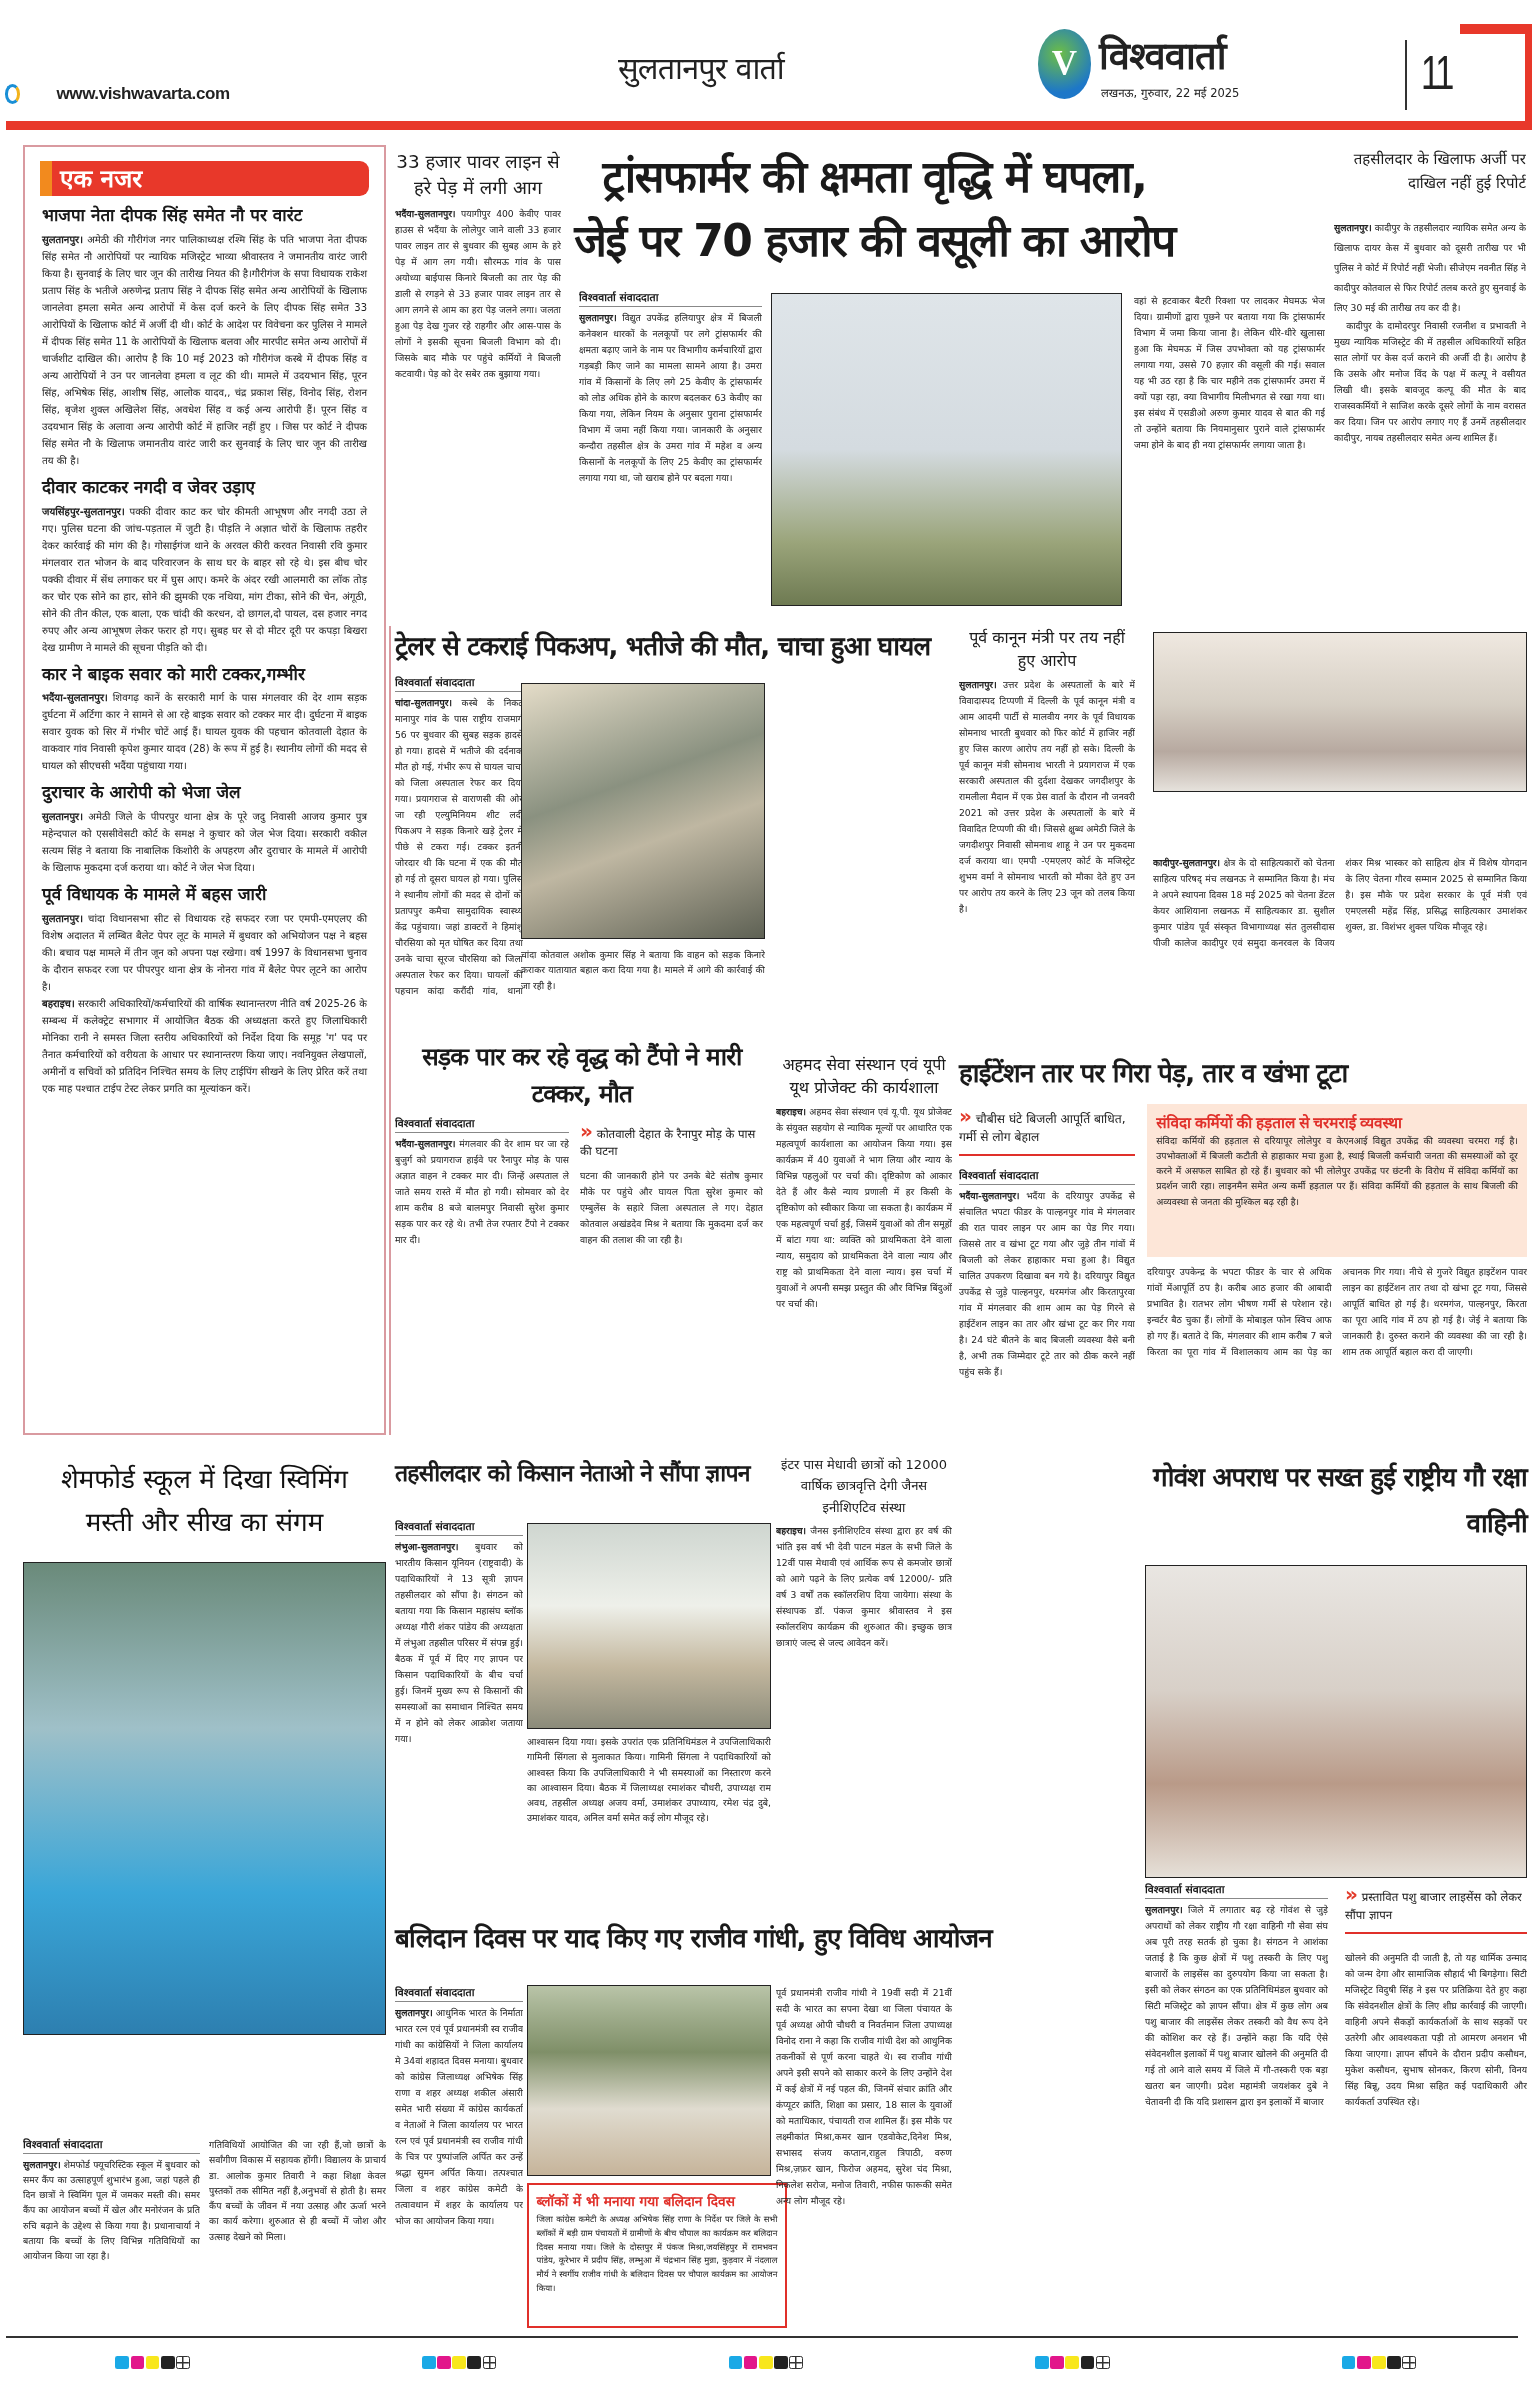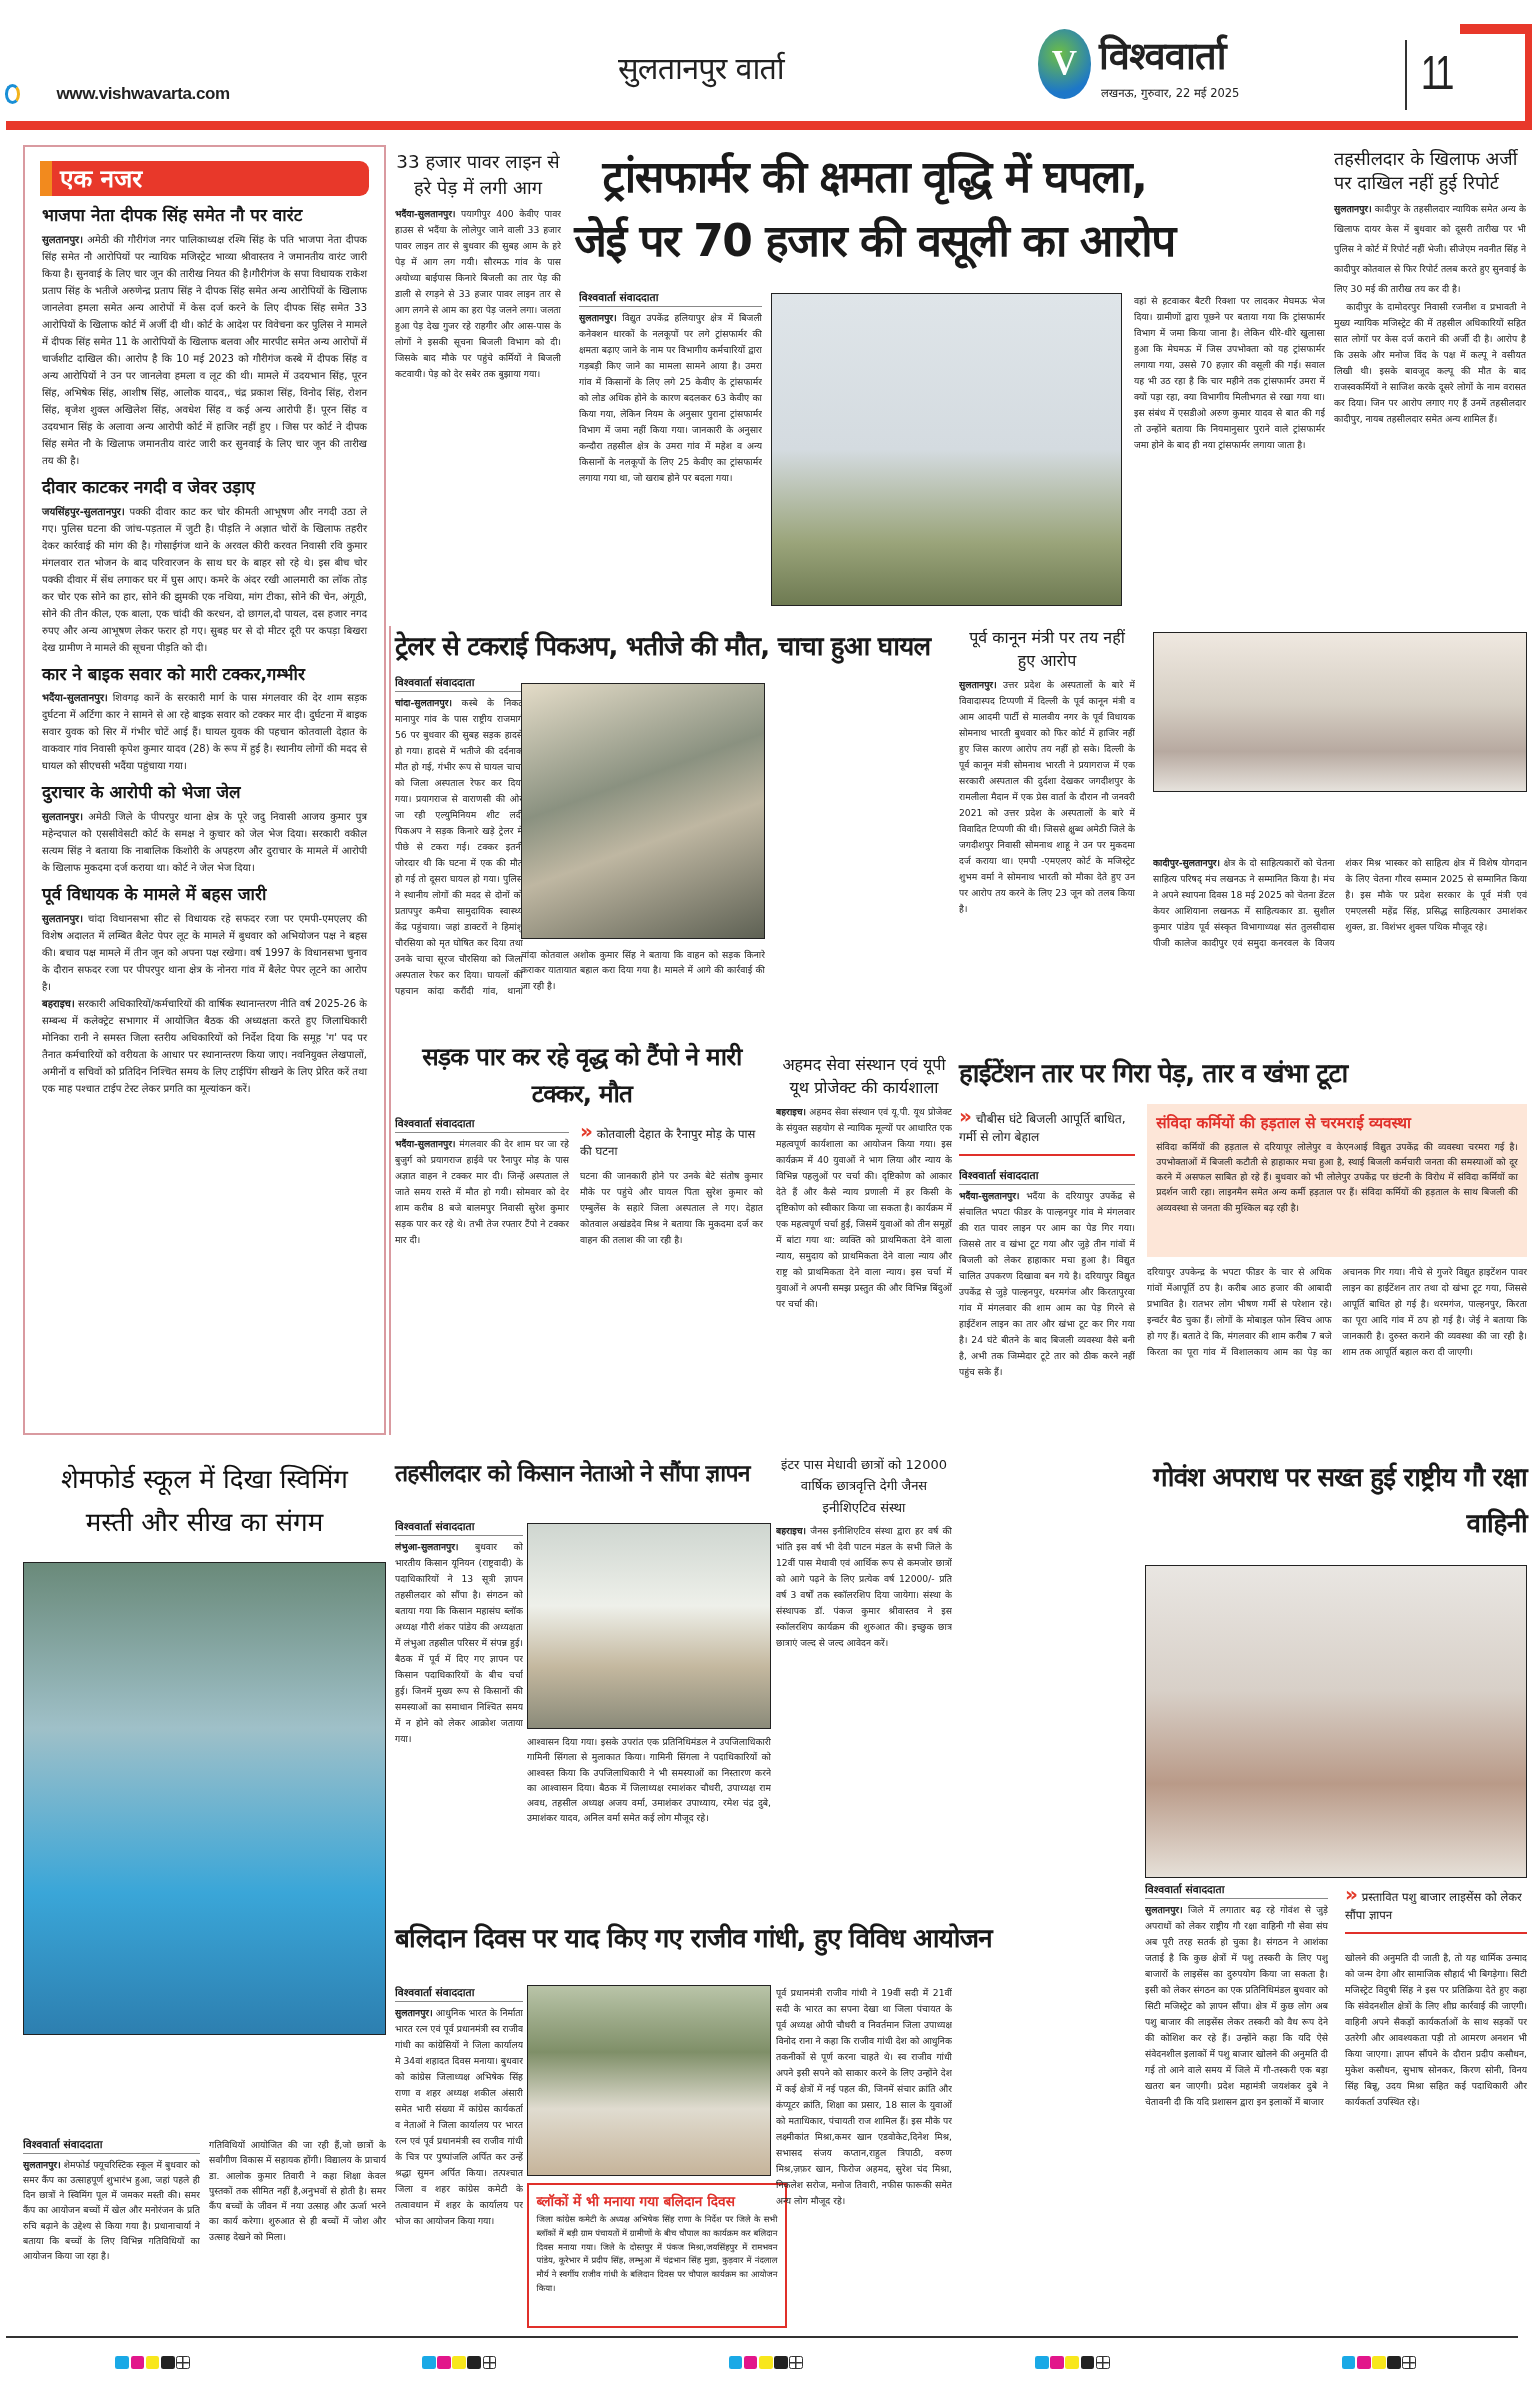--- a/index.html
+++ b/index.html
@@ -100,21 +100,21 @@
 <div class="abs" style="left:1130px;top:290px;width:0;"></div>
 <div class="abs" style="left:989px;top:293px;width:0;"></div>
 
 <div class="abs" style="left:982px;top:293px;width:0;"></div>
 
 <div class="abs" style="left:985px;top:293px;width:0;"></div>
 <div class="abs" style="left:985px;top:293px;width:0;"></div>
 
 <div class="abs" style="left:1337px;top:145px;width:0;"></div>
 <div class="abs" style="left:1334px;top:147px;width:192px;height:473px;overflow:hidden;">
-  <div style="font-size:18px;text-align:left;line-height:24.4px;margin-bottom:3px;">तहसीलदार के खिलाफ अर्जी पर दाखिल नहीं हुई रिपोर्ट</div>
+  <div style="font-size:15px;text-align:right;line-height:24.4px;margin-bottom:22px;">तहसीलदार के खिलाफ अर्जी पर दाखिल नहीं हुई रिपोर्ट</div>
   <p class="body-text" style="font-size:9.2px;line-height:20px;"><span class="loc">सुलतानपुर।</span> <span>कादीपुर के तहसीलदार न्यायिक समेत अन्य के खिलाफ दायर केस में बुधवार को दूसरी तारीख पर भी पुलिस ने कोर्ट में रिपोर्ट नहीं भेजी। सीजेएम नवनीत सिंह ने कादीपुर कोतवाल से फिर रिपोर्ट तलब करते हुए सुनवाई के लिए 30 मई की तारीख तय कर दी है।</span></p>
   <p class="body-text" style="font-size:9.2px;line-height:16px;text-indent:12.2px;">कादीपुर के दामोदरपुर निवासी रजनीश व प्रभावती ने मुख्य न्यायिक मजिस्ट्रेट की में तहसील अधिकारियों सहित सात लोगों पर केस दर्ज कराने की अर्जी दी है। आरोप है कि उसके और मनोज विंद के पक्ष में कल्पू ने वसीयत लिखी थी। इसके बावजूद कल्पू की मौत के बाद राजस्वकर्मियों ने साजिश करके दूसरे लोगों के नाम वरासत कर दिया। जिन पर आरोप लगाए गए हैं उनमें तहसीलदार कादीपुर, नायब तहसीलदार समेत अन्य शामिल हैं।</p>
 </div>
 
 <div class="abs" style="left:1133px;top:293px;width:0;"></div>
 <div class="abs" style="left:1134px;top:293px;width:191px;height:321px;overflow:hidden;">
   <p class="body-text" style="font-size:9.2px;line-height:16px;">वहां से हटवाकर बैटरी रिक्शा पर लादकर मेघमऊ भेज दिया। ग्रामीणों द्वारा पूछने पर बताया गया कि ट्रांसफार्मर विभाग में जमा किया जाना है। लेकिन धीरे-धीरे खुलासा हुआ कि मेघमऊ में जिस उपभोक्ता को यह ट्रांसफार्मर लगाया गया, उससे 70 हज़ार की वसूली की गई। सवाल यह भी उठ रहा है कि चार महीने तक ट्रांसफार्मर उमरा में क्यों पड़ा रहा, क्या विभागीय मिलीभगत से रखा गया था। इस संबंध में एसडीओ अरुण कुमार यादव से बात की गई तो उन्होंने बताया कि नियमानुसार पुराने वाले ट्रांसफार्मर जमा होने के बाद ही नया ट्रांसफार्मर लगाया जाता है।</p>
 </div>
 
 <div class="abs" style="left:395px;top:626px;width:565px;height:359px;">
@@ -166,21 +166,21 @@
 </div>
 <div class="abs" style="left:959px;top:1104px;width:176px;border-bottom:2.3px solid #e0302a;padding-bottom:7.6px;">
   <span class="arrow-red">»</span>
   <span style="font-size:12.2px;line-height:18.3px;">चौबीस घंटे बिजली आपूर्ति बाधित, गर्मी से लोग बेहाल</span>
 </div>
 <div class="abs" style="left:959px;top:1168px;width:176px;height:252px;overflow:hidden;">
   <div class="byline">विश्ववार्ता संवाददाता</div>
   <p class="body-text" style="font-size:9.2px;line-height:16px;"><span class="loc">भदैंया-सुलतानपुर।</span> <span>भदैंया के दरियापुर उपकेंद्र से संचालित भपटा फीडर के पाल्हनपुर गांव मे मंगलवार की रात पावर लाइन पर आम का पेड गिर गया। जिससे तार व खंभा टूट गया और जुड़े तीन गांवों में बिजली को लेकर हाहाकार मचा हुआ है। विद्युत चालित उपकरण दिखावा बन गये है। दरियापुर विद्युत उपकेंद्र से जुड़े पाल्हनपुर, धरमगंज और किरतापुरवा गांव में मंगलवार की शाम आम का पेड़ गिरने से हाईटेंशन लाइन का तार और खंभा टूट कर गिर गया है। 24 घंटे बीतने के बाद बिजली व्यवस्था वैसे बनी है, अभी तक जिम्मेदार टूटे तार को ठीक करने नहीं पहुंच सके हैं।</span></p>
 </div>
 <div class="abs" style="left:1147px;top:1104px;width:380px;height:153px;background:#fde6d8;padding:7.6px 9.2px;overflow:hidden;">
-  <div style="font-size:15.3px;font-weight:bold;color:#e0302a;margin-bottom:7px;">संविदा कर्मियों की हड़ताल से चरमराई व्यवस्था</div>
+  <div style="font-size:15.3px;font-weight:bold;color:#e0302a;margin-bottom:1px;font-family:Liberation Serif, serif;">संविदा कर्मियों की हड़ताल से चरमराई व्यवस्था</div>
   <p class="body-text" style="font-size:9.2px;line-height:15.3px;">संविदा कर्मियों की हड़ताल से दरियापूर लोलेपुर व केएनआई विद्युत उपकेंद्र की व्यवस्था चरमरा गई है। उपभोक्ताओं में बिजली कटौती से हाहाकार मचा हुआ है, स्थाई बिजली कर्मचारी जनता की समस्याओं को दूर करने में असफल साबित हो रहे हैं। बुधवार को भी लोलेपुर उपकेंद्र पर छंटनी के विरोध में संविदा कर्मियों का प्रदर्शन जारी रहा। लाइनमैन समेत अन्य कर्मी हड़ताल पर हैं। संविदा कर्मियों की हड़ताल के साथ बिजली की अव्यवस्था से जनता की मुश्किल बढ़ रही है।</p>
 </div>
 <div class="abs" style="left:1147px;top:1264px;width:380px;height:160px;overflow:hidden;column-count:2;column-gap:10.7px;">
   <p class="body-text" style="font-size:9.2px;line-height:16px;">दरियापुर उपकेन्द्र के भपटा फीडर के चार से अधिक गांवों मेंआपूर्ति ठप है। करीब आठ हजार की आबादी प्रभावित है। रातभर लोग भीषण गर्मी से परेशान रहे। इन्वर्टर बैठ चुका हैं। लोगों के मोबाइल फोन स्विच आफ हो गए हैं। बताते दे कि, मंगलवार की शाम करीब 7 बजे किरता का पूरा गांव में विशालकाय आम का पेड़ का अचानक गिर गया। नीचे से गुजरे विद्युत हाइटेंशन पावर लाइन का हाईटेंशन तार तथा दो खंभा टूट गया, जिससे आपूर्ति बाधित हो गई है। धरमगंज, पाल्हनपुर, किरता का पूरा आदि गांव में ठप हो गई है। जेई ने बताया कि जानकारी है। दुरुस्त कराने की व्यवस्था की जा रही है। शाम तक आपूर्ति बहाल करा दी जाएगी।</p>
 </div>
 
 <div class="abs" style="left:395px;top:1454px;width:374px;height:427px;">
   <div style="font-size:23px;font-weight:bold;line-height:38px;letter-spacing:-0.8px;">तहसीलदार को किसान नेताओ ने सौंपा ज्ञापन</div>
 </div>
 <div class="abs" style="left:395px;top:1519px;width:128px;height:359px;overflow:hidden;">

